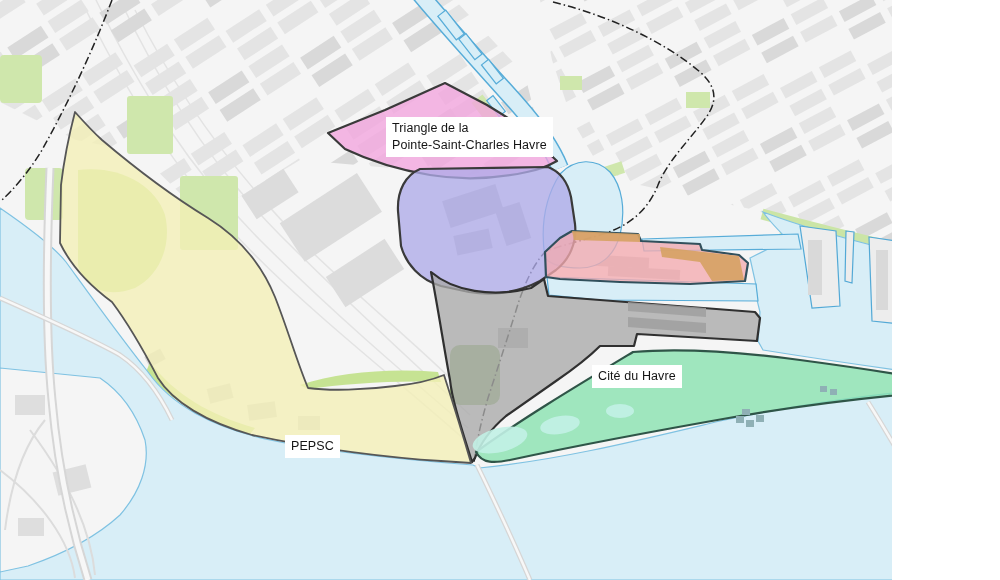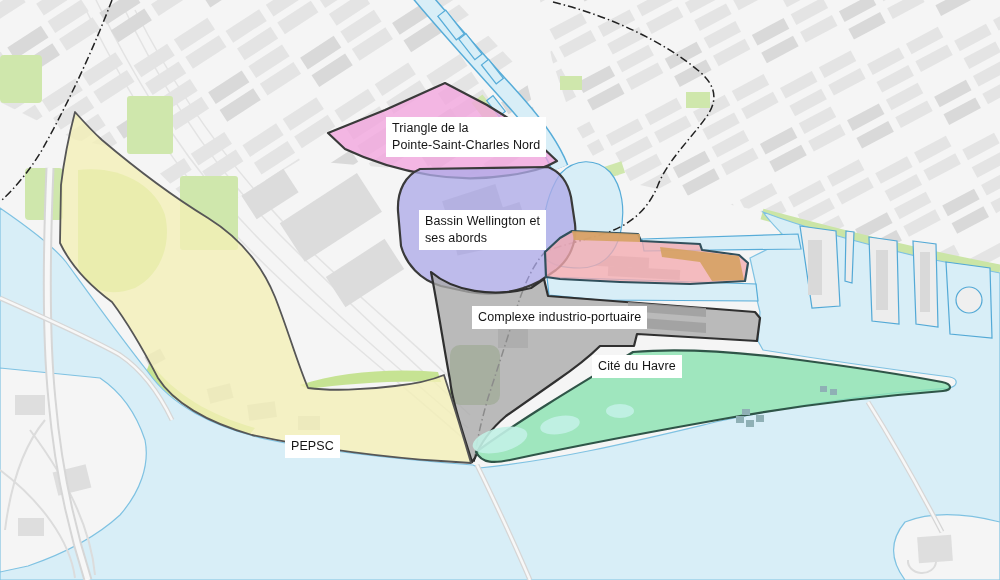--- a/index.html
+++ b/index.html
@@ -1,16 +1,16 @@
 <!DOCTYPE html>
 <html><head>
 <meta charset="utf-8">
 <style>
   html,body{margin:0;padding:0;background:#fff;}
-  .map-root{position:relative;width:1000px;height:580px;overflow:hidden;
+  .map-root{position:relative;width:892px;height:580px;overflow:hidden;
     font-family:"Liberation Sans",sans-serif;}
   .map-root svg{position:absolute;left:0;top:0;}
   .zone{fill-opacity:.78;stroke-width:2.2;stroke-linejoin:round;}
   .zone-light{stroke-width:1.8;}
   .maplabel{position:absolute;background:#ffffff;color:#141414;
     font-size:12.5px;line-height:17px;padding:3px 6px;white-space:nowrap;
     letter-spacing:.1px;}
   .track{fill:none;stroke:#e3e3e3;stroke-width:1.5;}
   .ramp{fill:none;stroke:#dcdcdc;stroke-width:2;}
   .dashdot{fill:none;stroke:#222;stroke-width:1.5;stroke-dasharray:8 3 1.5 3;}
@@ -1045,28 +1045,21 @@
       <rect x="756" y="415" width="8" height="7"></rect>
           <rect x="742" y="409" width="8" height="6"></rect>
       <rect x="820" y="386" width="7" height="6"></rect>
           <rect x="830" y="389" width="7" height="6"></rect>
     </g>
   </g>
 </svg>
 
 <div class="maplabel" style="left:386px;top:117px">
   <span>Triangle de la</span><br>
-  <span>Pointe-Saint-Charles Nord</span>
+  <span>Pointe-Saint-Charles Havre</span>
 </div>
-<div class="maplabel" style="left:419px;top:210px">
-  <span>Bassin Wellington et</span><br>
-  <span>ses abords</span>
-</div>
-<div class="maplabel" style="left:472px;top:306px">
-  <span>Complexe industrio-portuaire</span>
-</div>
-<div class="maplabel" style="left:592px;top:355px">
+<div class="maplabel" style="left:592px;top:365px">
   <span>Cité du Havre</span>
 </div>
 <div class="maplabel" style="left:285px;top:435px">
   <span>PEPSC</span>
 </div>
 </div>
 
 </body></html>

